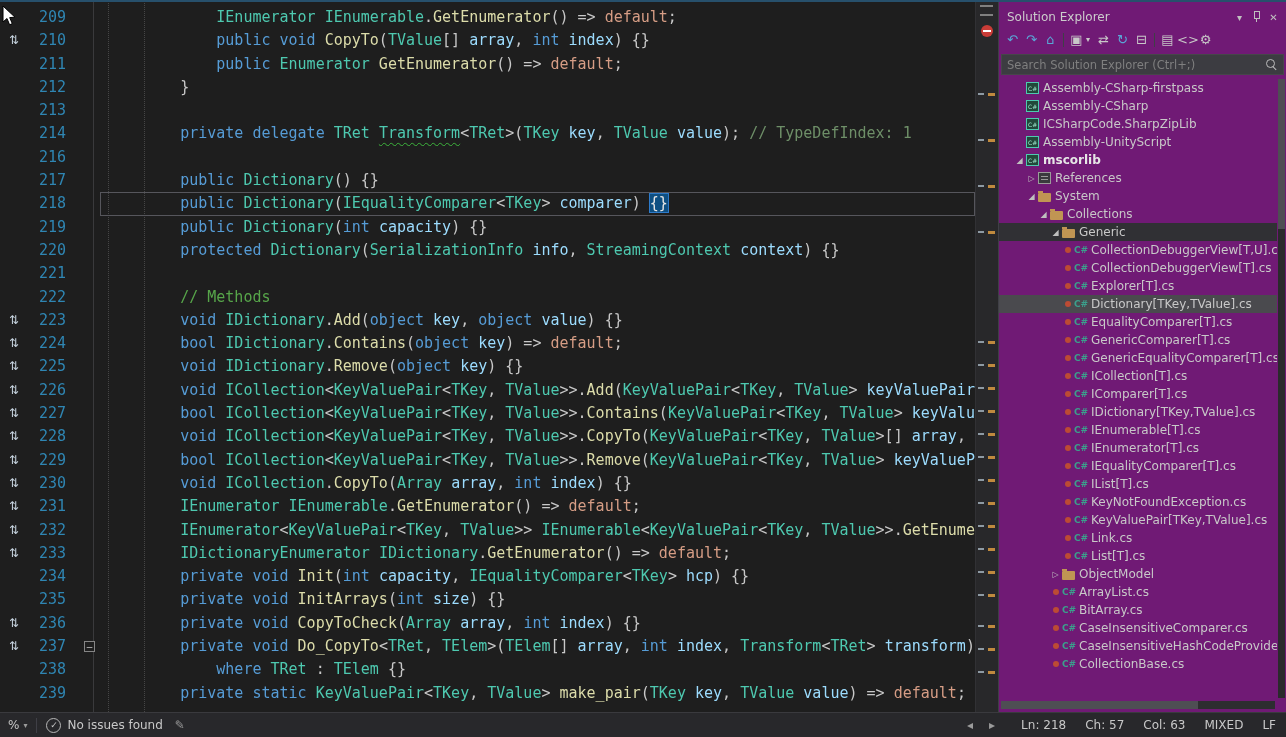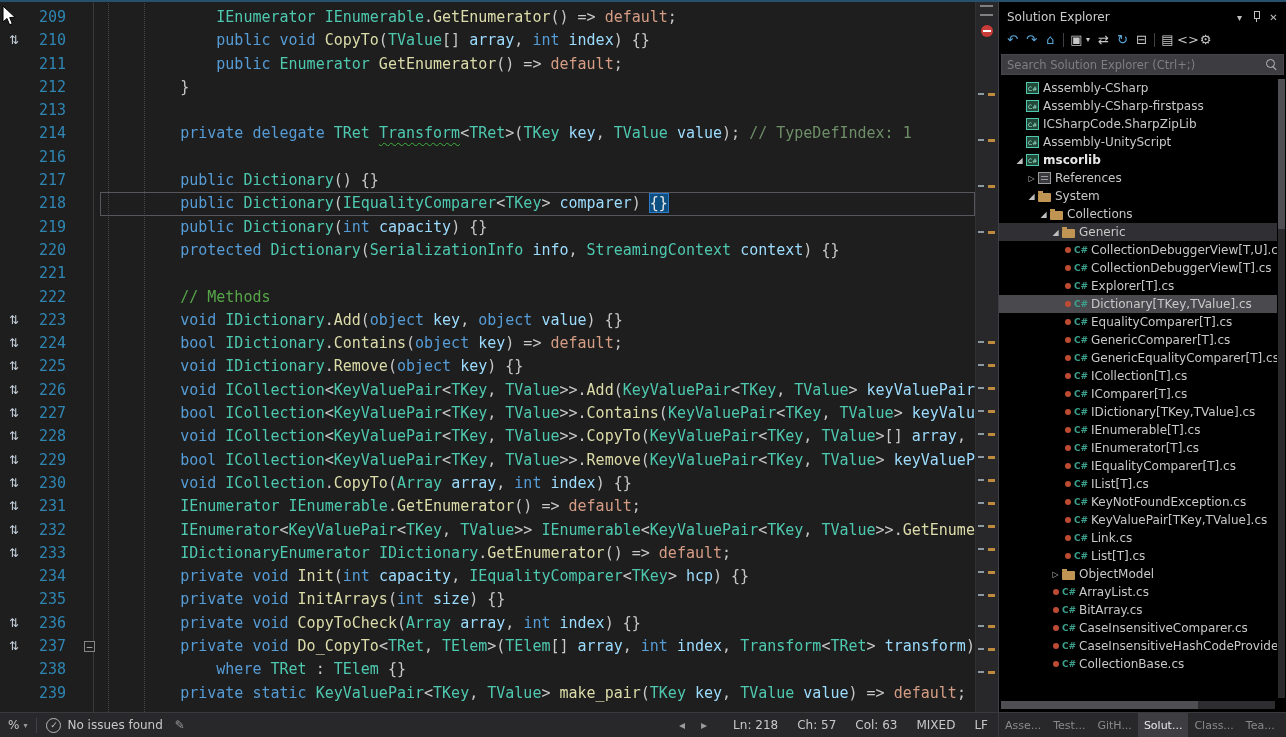--- a/index.html
+++ b/index.html
@@ -46,21 +46,21 @@
   .vscroll{position:absolute;left:975px;top:0;width:23px;height:712px;background:#28282A;
     border-left:1px solid #313134;box-sizing:border-box}
   .split-grip{position:absolute;left:4px;top:5px;width:13px;height:7px;
     border-top:2px solid #808080;border-bottom:2px solid #808080}
   .health{position:absolute;left:5px;top:25px;width:12px;height:12px;border-radius:50%;background:#C93C37}
   .health::after{content:"";position:absolute;left:2px;top:5px;width:8px;height:2px;background:#FFFFFF}
   .mark-g{position:absolute;left:2px;width:6px;height:2px;background:#8E9AA3}
   .mark-o{position:absolute;left:12px;width:7px;height:3px;background:#C08A3E}
 
   
-  .panel{position:absolute;left:998px;top:0;width:288px;height:712px;background:#000000;
+  .panel{position:absolute;left:998px;top:0;width:288px;height:712px;background:#701a75;
     border-left:1px solid #3F3F46;box-sizing:border-box;color:#C8C8C8;font-size:12px}
   .p-title{height:27px;display:flex;align-items:center;padding:7px 4px 0 8px;box-sizing:border-box}
   .p-title .lab{flex:1;color:#CCCCCC}
   .ti{width:17px;text-align:center;color:#C0C0C0;font-size:10px;cursor:default}
   .pin{display:inline-block;width:11px;height:12px;position:relative}
   .pin::before{content:"";position:absolute;left:3px;top:1px;width:4px;height:6px;border:1px solid #C0C0C0}
   .pin::after{content:"";position:absolute;left:5px;top:8px;width:1px;height:4px;background:#C0C0C0}
   .p-toolbar{height:25px;display:flex;align-items:center;padding-left:4px}
   .tb{width:19px;text-align:center;font-size:13px;color:#C8C8C8}
   .tb-caret{width:8px;font-size:8px;color:#C8C8C8}
@@ -228,26 +228,26 @@
       <span class="tb" style="color: rgb(200, 200, 200);">⚙</span>
     </div>
   <div class="p-search">
     <span class="ph">Search Solution Explorer (Ctrl+;)</span>
     <span class="mag"></span>
   </div>
   <div id="p-tree">
       <div class="t-row" style="padding-left: 15px;">
         <span class="arrow"></span>
         <span class="ic ic-proj"></span>
-        <span class="t-lab">Assembly-CSharp</span>
+        <span class="t-lab">Assembly-CSharp-firstpass</span>
       </div>
       <div class="t-row" style="padding-left: 15px;">
         <span class="arrow"></span>
         <span class="ic ic-proj"></span>
-        <span class="t-lab">Assembly-CSharp-firstpass</span>
+        <span class="t-lab">Assembly-CSharp</span>
       </div>
       <div class="t-row" style="padding-left: 15px;">
         <span class="arrow"></span>
         <span class="ic ic-proj"></span>
         <span class="t-lab">ICSharpCode.SharpZipLib</span>
       </div>
       <div class="t-row" style="padding-left: 15px;">
         <span class="arrow"></span>
         <span class="ic ic-proj"></span>
         <span class="t-lab">Assembly-UnityScript</span>
@@ -468,21 +468,13 @@
     <span>◂</span>
     <span>▸</span>
   </span>
   <span class="sb-pos">
     <span>Ln: 218</span>
     <span>Ch: 57</span>
     <span>Col: 63</span>
     <span>MIXED</span>
     <span>LF</span>
   </span>
-  <span class="sb-tabs" id="sb-tabs">
-      <span class="sb-tab">Asse...</span>
-      <span class="sb-tab">Test...</span>
-      <span class="sb-tab">GitH...</span>
-      <span class="sb-tab act">Solut...</span>
-      <span class="sb-tab">Class...</span>
-      <span class="sb-tab">Tea...</span>
-    </span>
 </div>
 
 </body></html>

